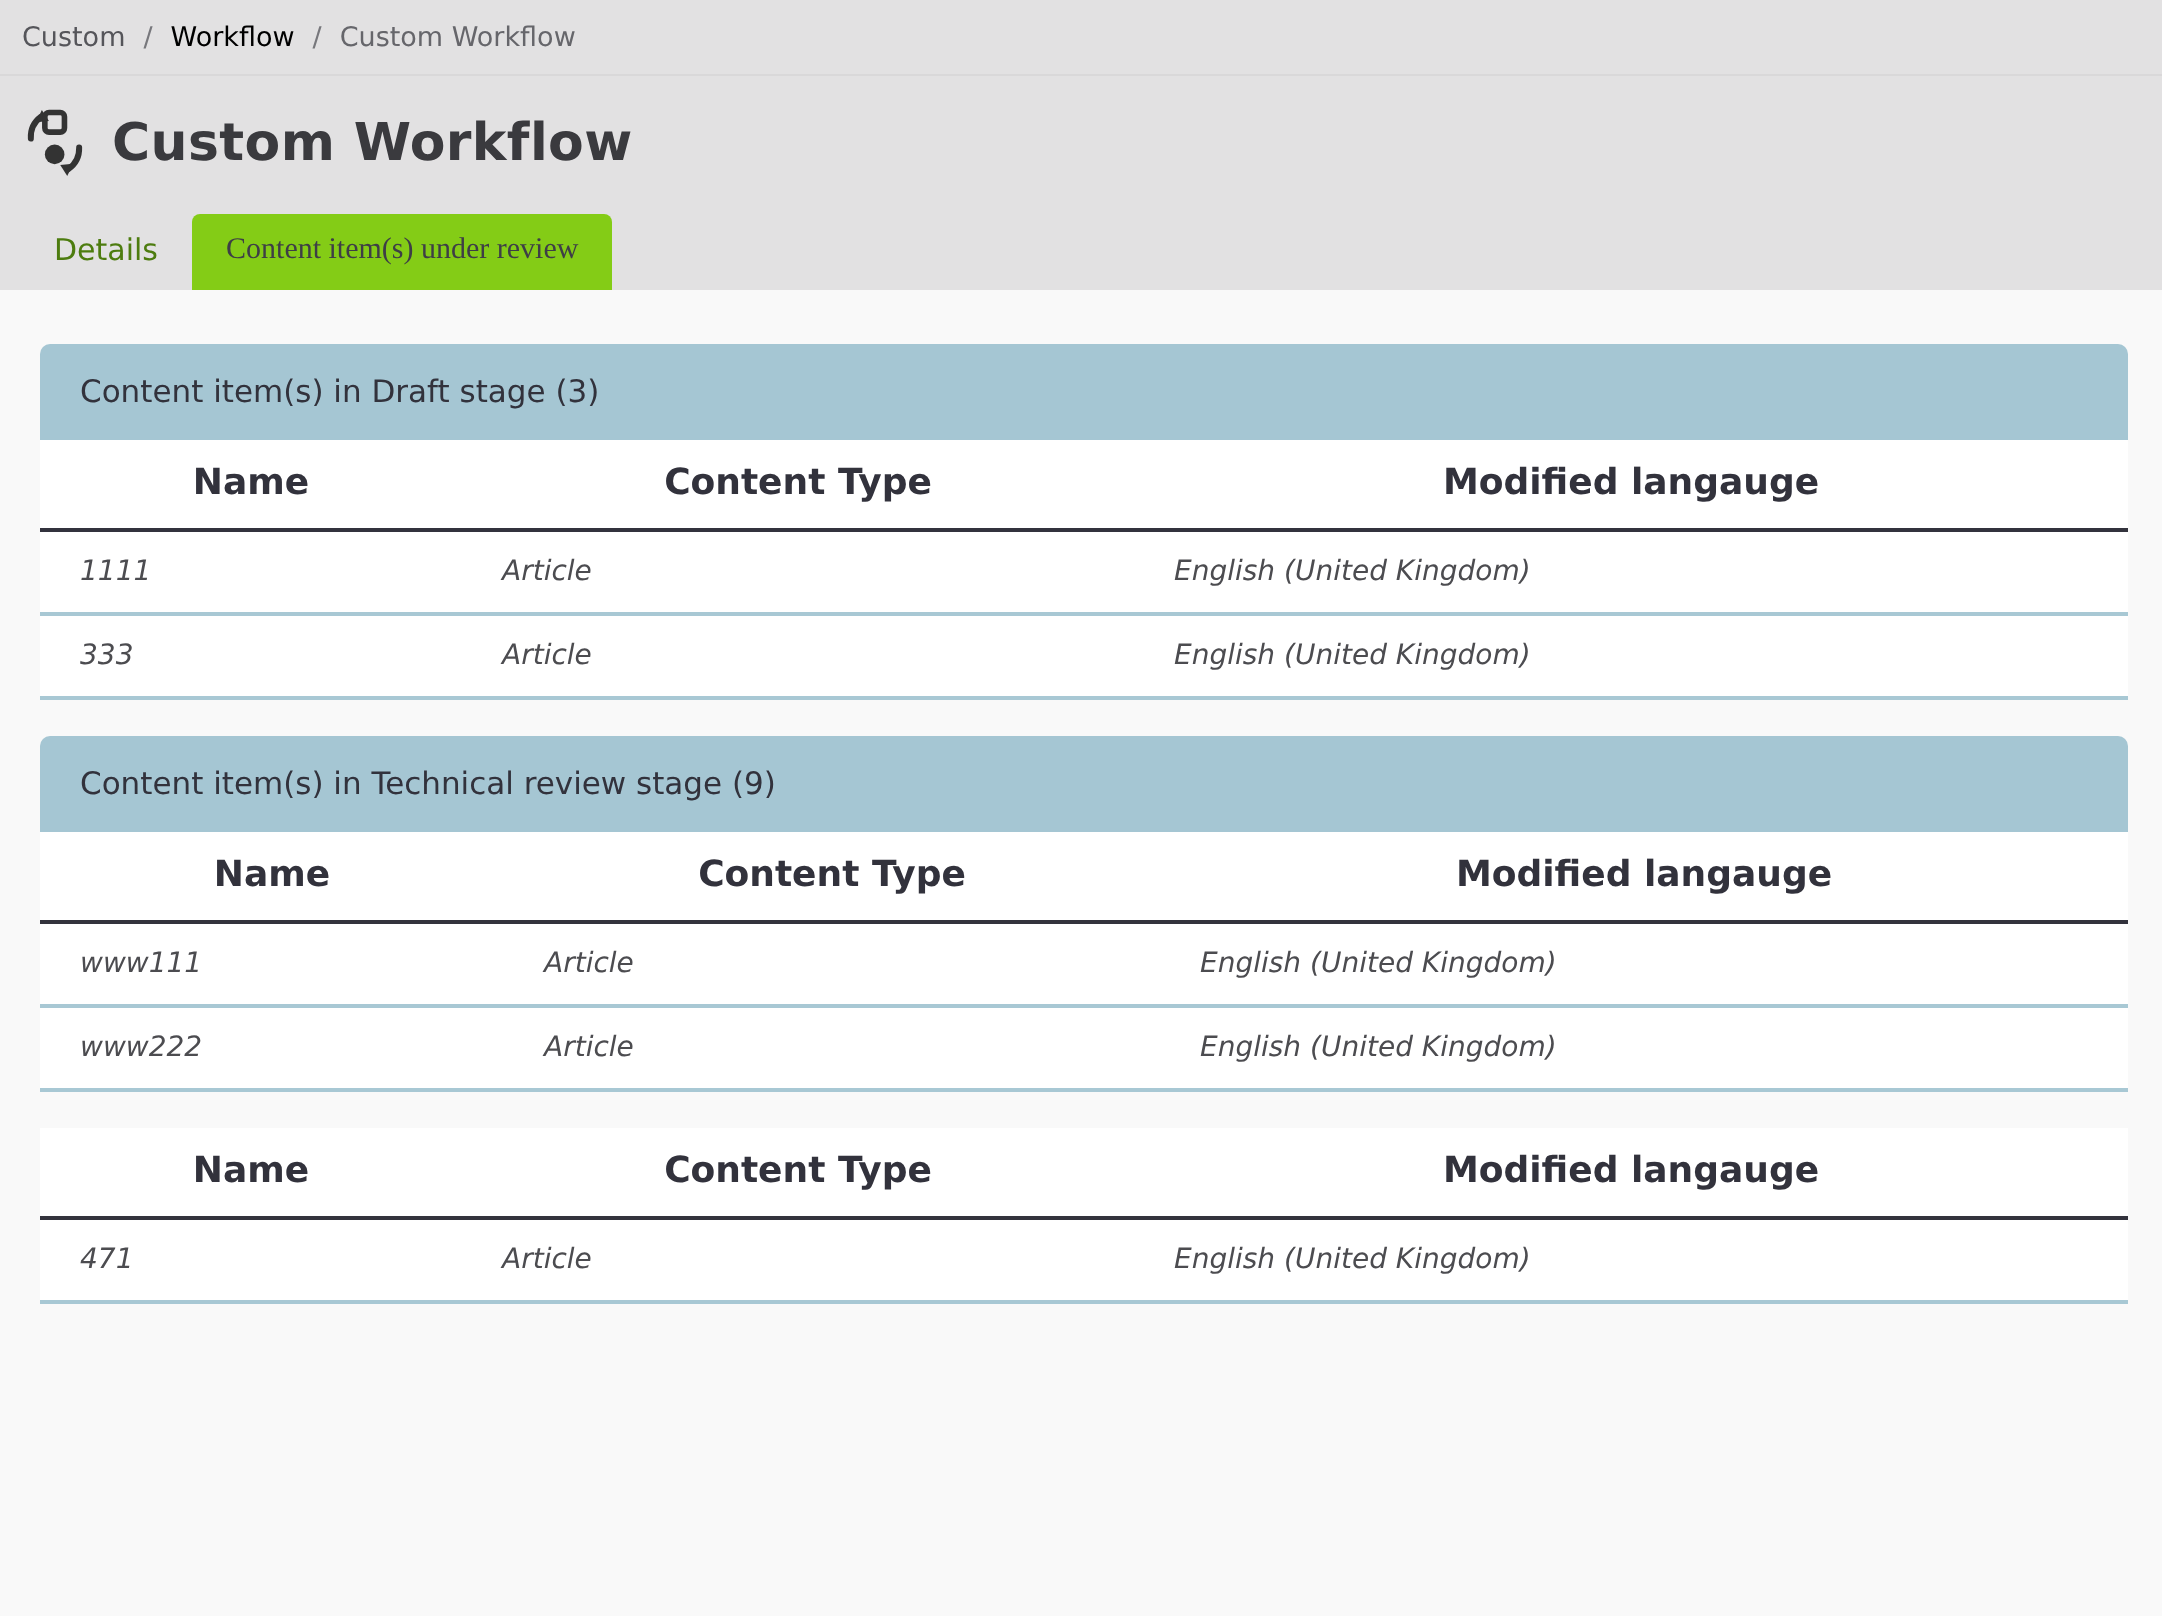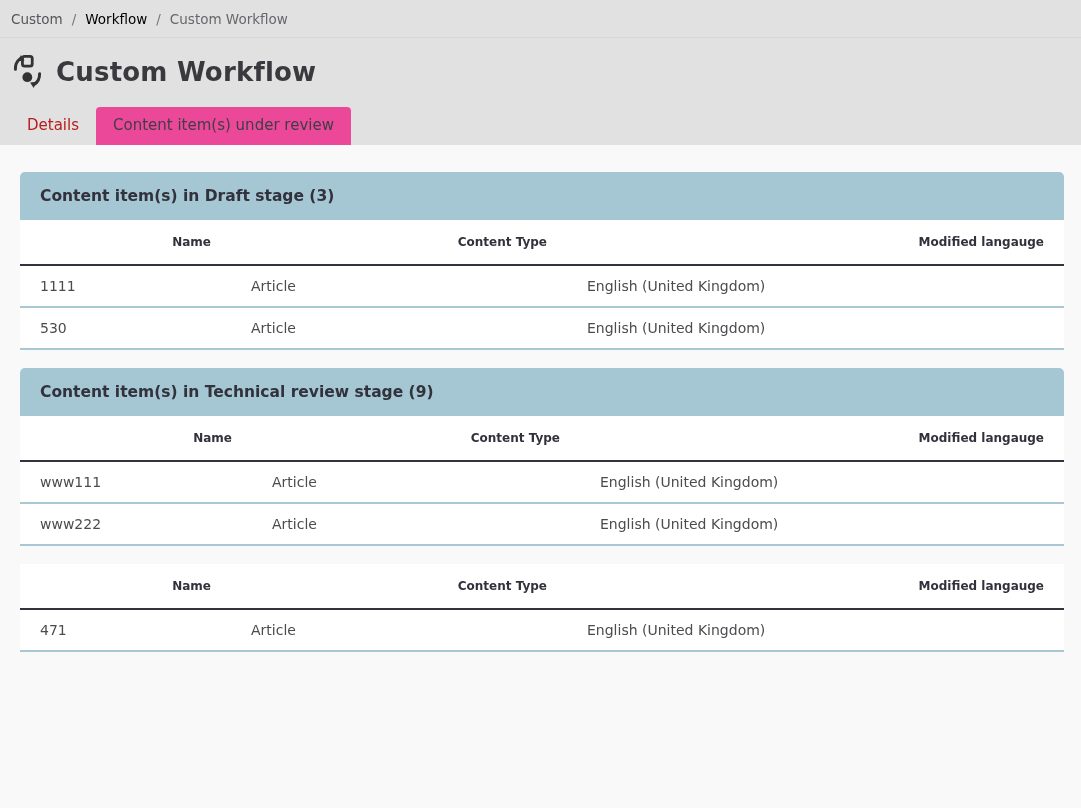--- a/index.html
+++ b/index.html
@@ -48,72 +48,74 @@
   
   .tabs {
     display: flex;
     padding-left: 10px;
     margin-top: 8px;
   }
   .tab {
     padding: 9px 17px 10px;
     font-size: 15px;
     line-height: 19px;
-    color: #b91c1c;
+    color: #4d7c0f;
     cursor: pointer;
     white-space: nowrap;
   }
   .tab.active {
-    background: #ec4899;
+    background: #84cc16;
     border-radius: 4px 4px 0 0;
     color: #3e3e46;
+    font-family: Liberation Serif, serif;
   }
   
   .content {
     background: #f9f9f9;
     padding: 27px 17px 10px 20px;
   }
   .panel { margin-bottom: 18px; }
   .panel-header {
     background: #a5c6d3;
     border-radius: 5px 5px 0 0;
     height: 48px;
     display: flex;
     align-items: center;
     padding: 0 20px;
   }
   .panel-header span {
     font-size: 15.5px;
-    font-weight: bold;
+    font-weight: normal;
     color: #32323c;
   }
   table {
     width: 100%;
     border-collapse: collapse;
     background: #ffffff;
     table-layout: fixed;
   }
   thead th {
-    text-align: right;
-    font-size: 12px;
+    text-align: center;
+    font-size: 18px;
     font-weight: bold;
     color: #32323c;
     padding: 12px 20px;
     line-height: 20px;
     border-bottom: 2px solid #33333d;
     white-space: nowrap;
   }
   tbody td {
     font-size: 14px;
     color: #4c4c50;
     padding: 10px 20px;
     line-height: 20px;
     border-bottom: 2px solid #a8c8d4;
     white-space: nowrap;
     overflow: hidden;
+    font-style: italic;
   }
   
   .section-0 th:nth-child(1), .section-0 td:nth-child(1),
   .section-2 th:nth-child(1), .section-2 td:nth-child(1) { width: 211px; }
   .section-0 th:nth-child(2), .section-0 td:nth-child(2),
   .section-2 th:nth-child(2), .section-2 td:nth-child(2) { width: 336px; }
   .section-1 th:nth-child(1), .section-1 td:nth-child(1) { width: 232px; }
   .section-1 th:nth-child(2), .section-1 td:nth-child(2) { width: 328px; }
 </style>
 </head>
@@ -158,21 +160,21 @@
               <th>Modified langauge</th>
             </tr>
       </thead>
       <tbody>
             <tr>
               <td>1111</td>
               <td>Article</td>
               <td>English (United Kingdom)</td>
             </tr>
             <tr>
-              <td>530</td>
+              <td>333</td>
               <td>Article</td>
               <td>English (United Kingdom)</td>
             </tr>
           </tbody>
     </table>
   </section>
 
   <section class="panel section-1">
     <header class="panel-header">
       <span>Content item(s) in Technical review stage (9)</span>

